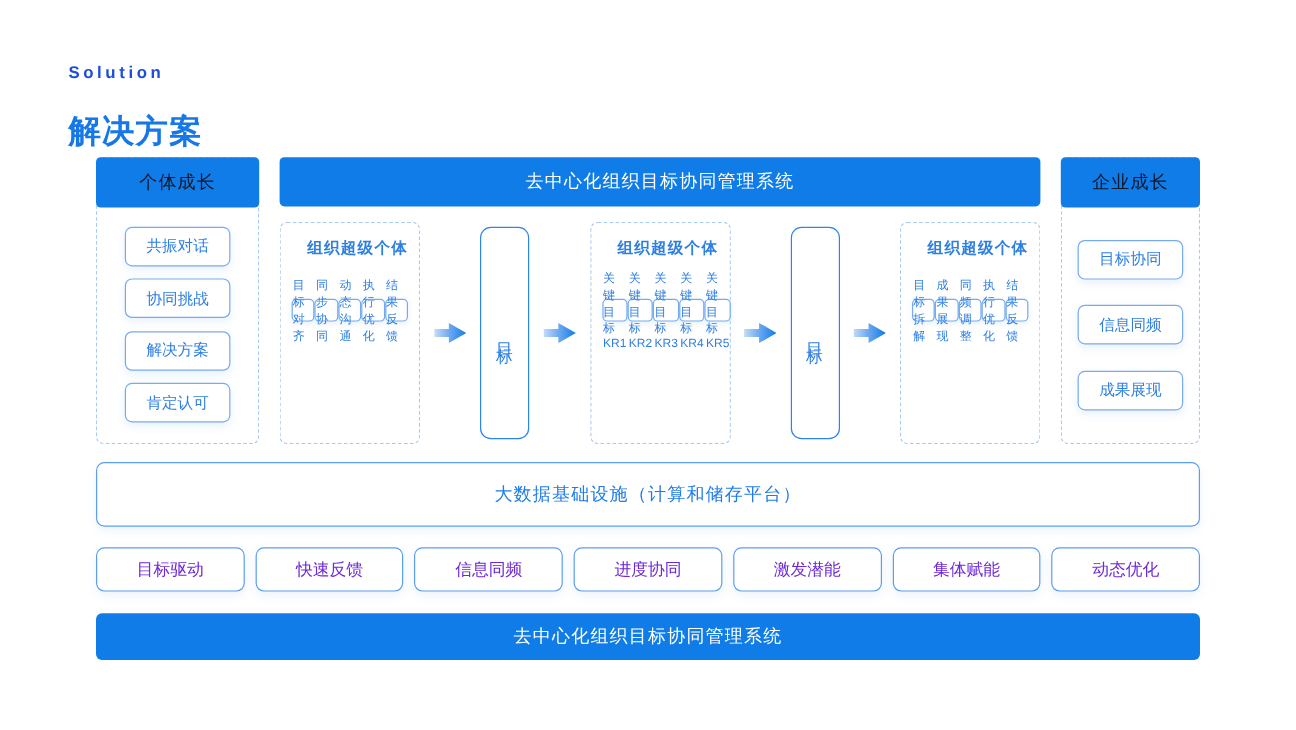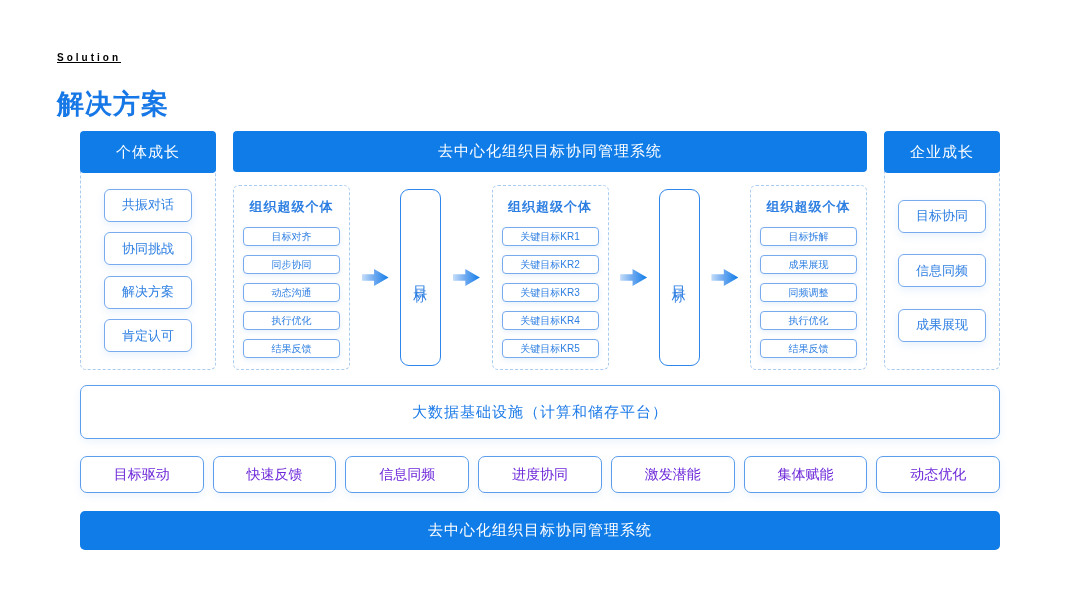--- a/index.html
+++ b/index.html
@@ -3,40 +3,40 @@
 <meta charset="utf-8">
 <style>
   * { margin: 0; padding: 0; box-sizing: border-box; }
   html, body { width: 1080px; height: 608px; background: #ffffff; overflow: hidden; }
   body { font-family: "Liberation Sans", "DejaVu Sans", sans-serif; }
 
   .slide { width: 1080px; height: 608px; position: relative; background: #fff; }
 
   
   .page-header { padding: 52px 0 0 57px; }
-  .eyebrow { color: #000000; font-size: 10px; letter-spacing: 3px; font-weight: bold; text-decoration: underline; }
+  .eyebrow { color: #1d4ed8; font-size: 14px; letter-spacing: 3px; font-weight: bold; }
   .page-title { color: #1677e6; font-size: 27px; font-weight: bold; margin-top: 23px; letter-spacing: 1px; }
 
   
   .diagram { position: absolute; left: 80px; right: 80px; top: 131px; }
 
   .top-row { display: flex; gap: 17px; height: 239px; }
 
   
   .side-col {
     width: 136px; flex: 0 0 auto;
     border: 1px dashed #a9cbf0; border-radius: 6px;
     display: flex; flex-direction: column;
     background: #fff;
   }
   .side-col.right { width: 116px; }
   .col-header {
     margin: -1px; height: 42px; flex: 0 0 42px;
     background: #0f7ce8; border-radius: 4px;
-    color: #ffffff; font-size: 15px; letter-spacing: 1px;
+    color: #0f172a; font-size: 15px; letter-spacing: 1px;
     display: flex; align-items: center; justify-content: center;
   }
   .col-body { flex: 1; display: flex; flex-direction: column; justify-content: space-evenly; align-items: center; padding: 6px 0; }
   .pill {
     width: 88px; height: 33px;
     border: 1px solid #77abee; border-radius: 6px; background: #fff;
     color: #2e7fe2; font-size: 13px;
     display: flex; align-items: center; justify-content: center;
     box-shadow: 0 3px 8px rgba(30,120,230,0.10);
   }
@@ -47,25 +47,25 @@
     height: 41px; flex: 0 0 41px;
     background: #0f7ce8; border-radius: 4px;
     color: #fff; font-size: 15px; letter-spacing: 1px;
     display: flex; align-items: center; justify-content: center;
   }
   .center-body { flex: 1; margin-top: 13px; display: flex; align-items: stretch; justify-content: space-between; }
 
   .group {
     width: 117px; flex: 0 0 auto;
     border: 1px dashed #a9cbf0; border-radius: 6px;
-    display: flex; flex-direction: column; align-items: center;
-    padding: 12px 9px 11px 9px; background: #fff;
+    display: flex; flex-direction: column; align-items: flex-end;
+    padding: 12px 9px 11px 9px; background: #fff; gap: 22px;
   }
   .group-title { color: #2e7fe2; font-size: 13px; font-weight: bold; letter-spacing: 1px; margin-bottom: 11px; }
-  .group-items { flex: 1; width: 100%; display: flex; flex-direction: column; justify-content: space-between; }
+  .group-items { flex: 1; width: 100%; display: flex; flex-direction: row; justify-content: space-between; }
   .chip {
     height: 19px; width: 100%;
     border: 1px solid #77abee; border-radius: 4px; background: #fff;
     color: #2e7fe2; font-size: 10px;
     display: flex; align-items: center; justify-content: center;
     box-shadow: 0 2px 5px rgba(30,120,230,0.10);
   }
 
   .goal-box {
     width: 41px; flex: 0 0 auto; margin: 4px 0;

